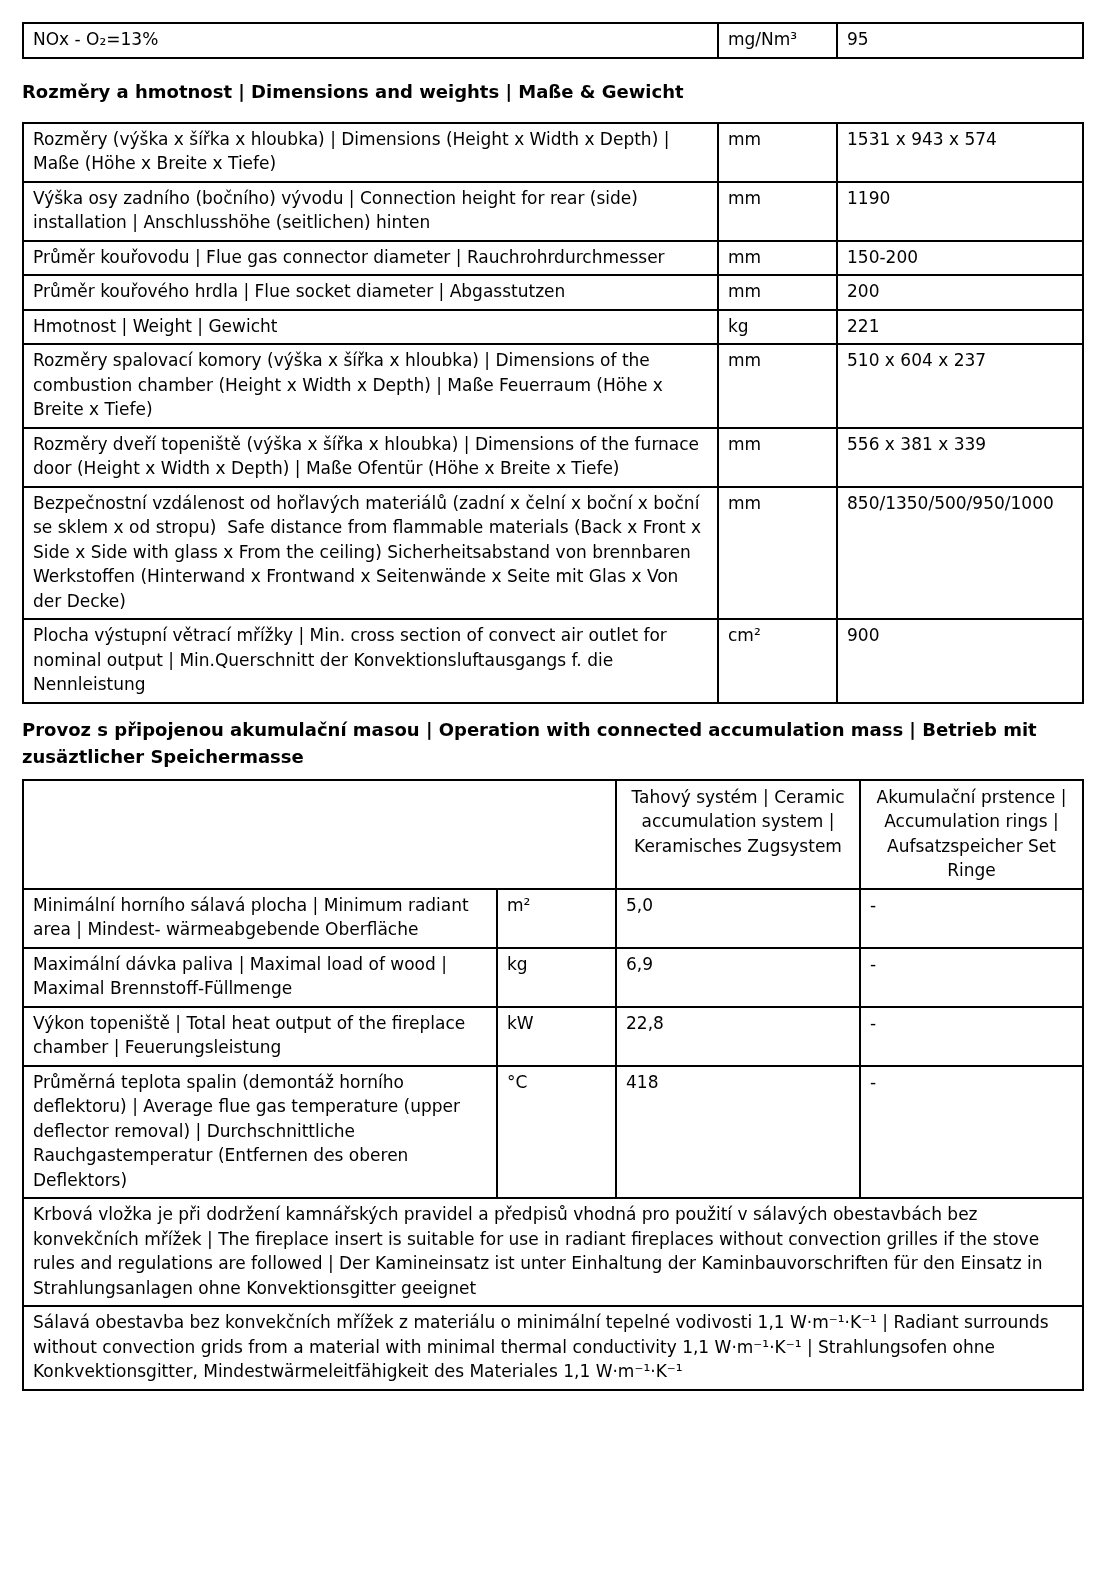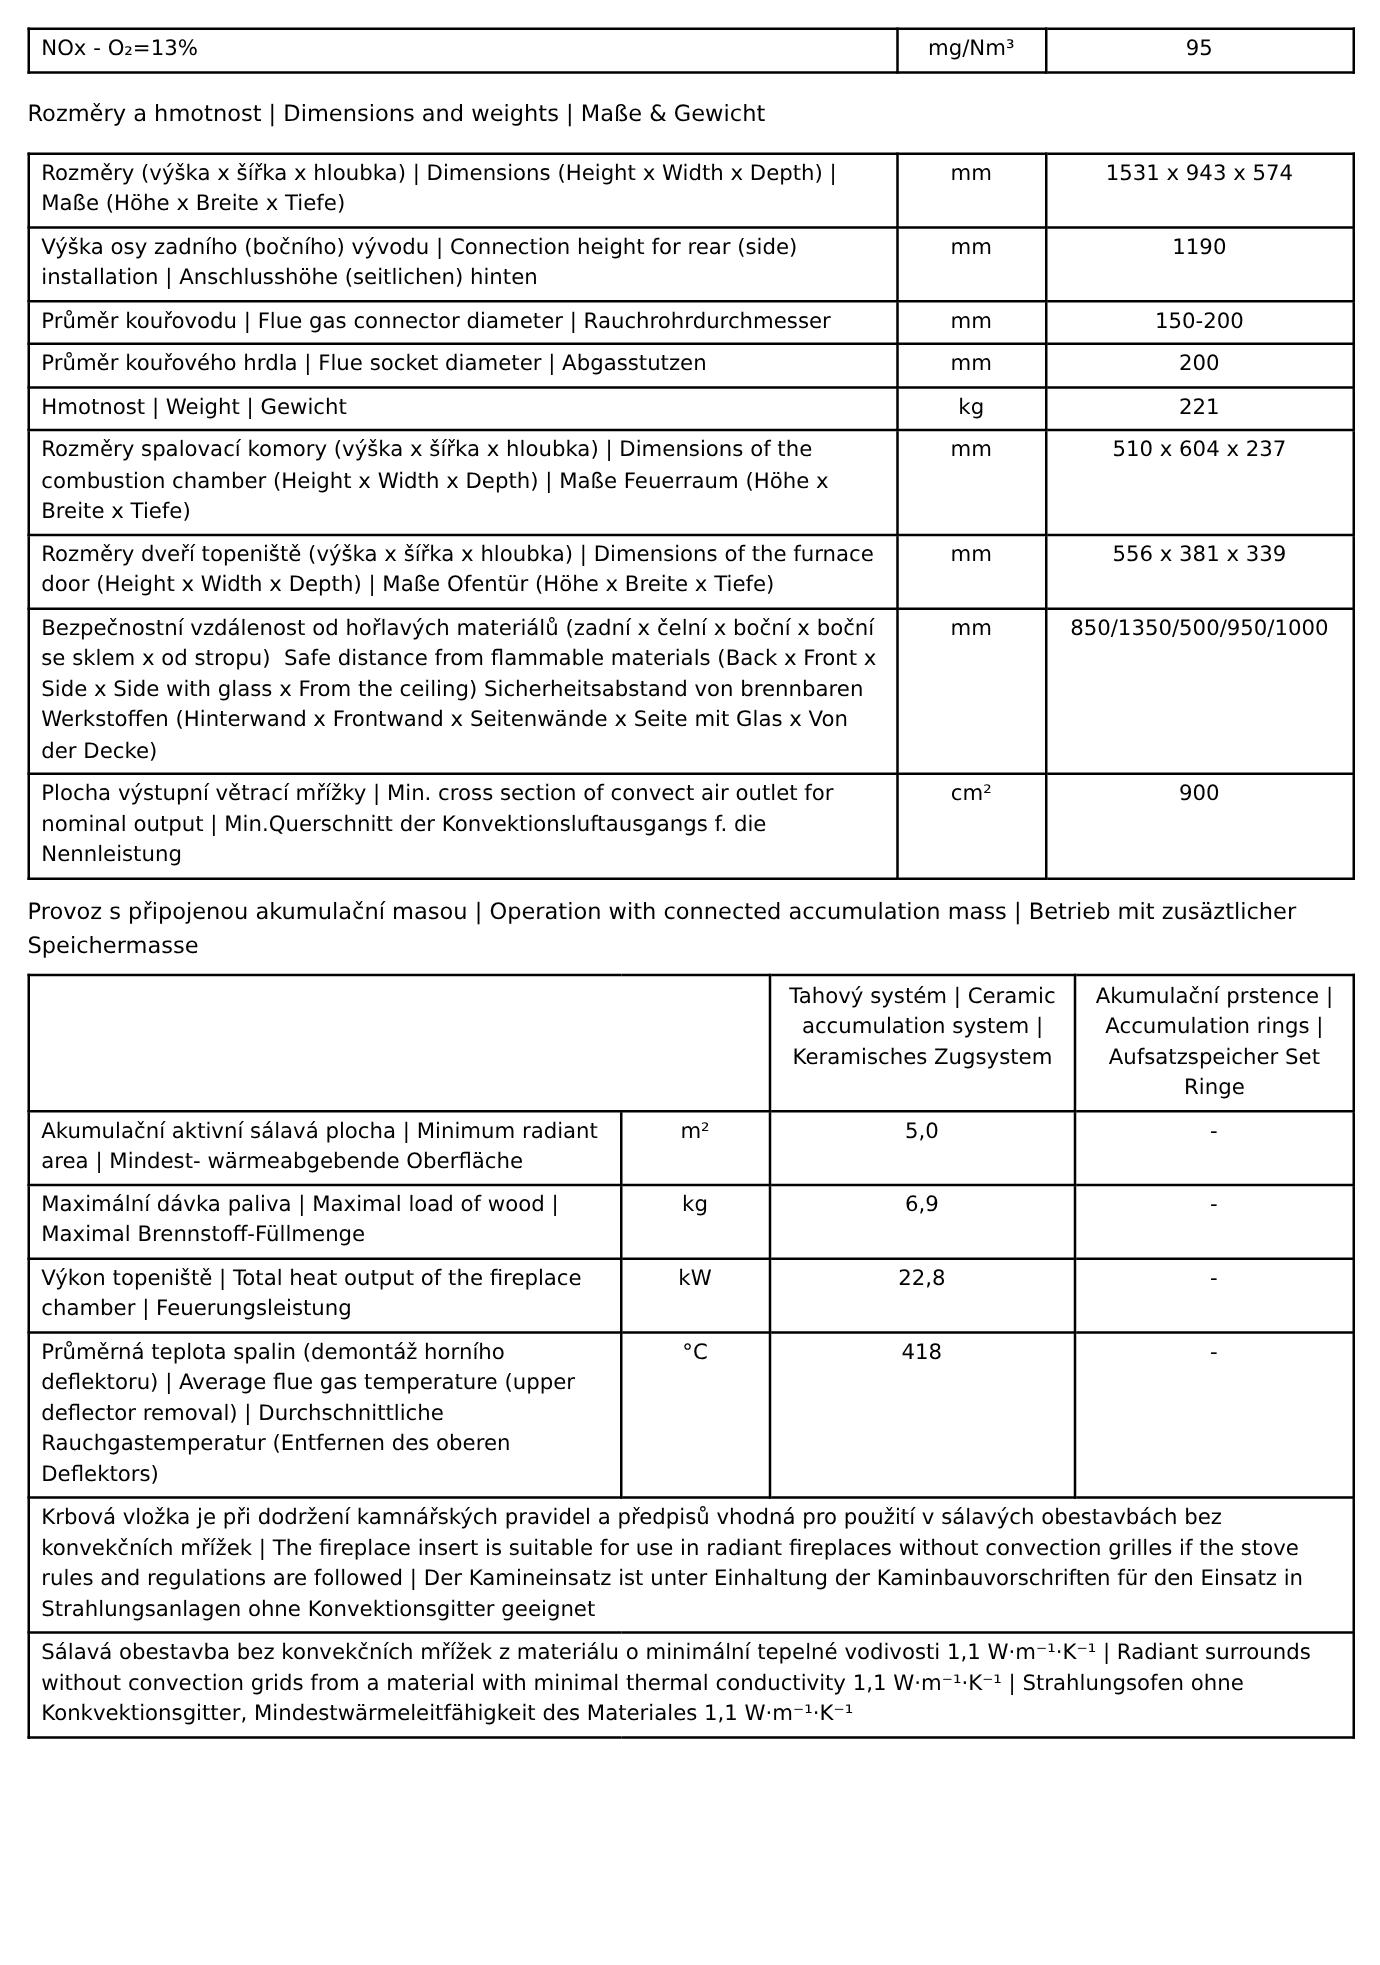--- a/index.html
+++ b/index.html
@@ -18,31 +18,31 @@
     width: 1060px;
   }
   table.spec td {
     border: 2px solid #000000;
     font-size: 17px;
     line-height: 24.5px;
     vertical-align: top;
     padding: 3px 10px 5px 9px;
   }
   td.label { text-align: left; white-space: pre-wrap; }
-  td.unit, td.value { text-align: center; padding-left: 4px; padding-right: 4px; }
+  td.unit, td.value { padding-left: 4px; padding-right: 4px; }
   td.note { text-align: left; white-space: pre-wrap; }
   td.empty-head { }
   td.colhead { text-align: center; vertical-align: top; }
   td.colhead.c1 { padding: 4px 14px 15px 14px; }
   td.colhead.c2 { padding: 4px 10px 5px 10px; margin-left: 44px; }
 
   .section-heading {
     width: 1060px;
     font-size: 18px;
-    font-weight: normal;
+    font-weight: bold;
     line-height: 27px;
     margin: 0;
   }
   .heading-1 { margin: 19px 0 17px 0; }
   .heading-2 { margin: 12px 0 9px 0; }
 </style>
 </head>
 <body>
 
 <div class="page">
@@ -128,21 +128,21 @@
         <col style="width:244px">
         <col style="width:223px">
       </colgroup>
     <tbody>
       <tr>
         <td class="empty-head" colspan="2"></td>
         <td class="colhead c1">Tahový systém | Ceramic accumulation system | Keramisches Zugsystem</td>
         <td class="colhead c2">Akumulační prstence | Accumulation rings | Aufsatzspeicher Set Ringe</td>
       </tr>
       <tr>
-        <td class="label">Akumulační aktivní sálavá plocha | Minimum radiant area | Mindest- wärmeabgebende Oberfläche</td>
+        <td class="label">Minimální horního sálavá plocha | Minimum radiant area | Mindest- wärmeabgebende Oberfläche</td>
         <td class="unit">m²</td>
         <td class="value">5,0</td>
         <td class="value">-</td>
       </tr>
       <tr>
         <td class="label">Maximální dávka paliva | Maximal load of wood | Maximal Brennstoff-Füllmenge</td>
         <td class="unit">kg</td>
         <td class="value">6,9</td>
         <td class="value">-</td>
       </tr>

